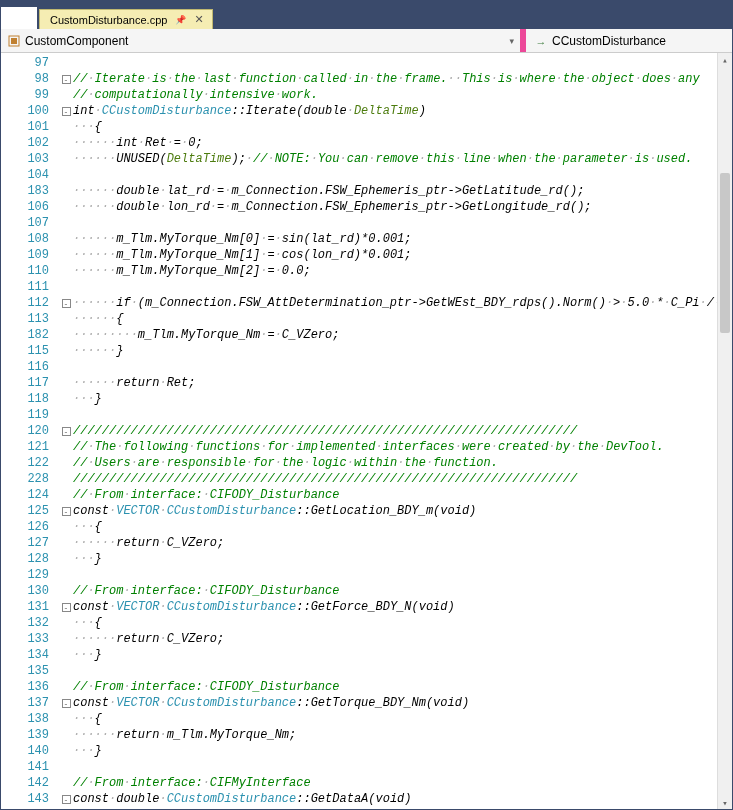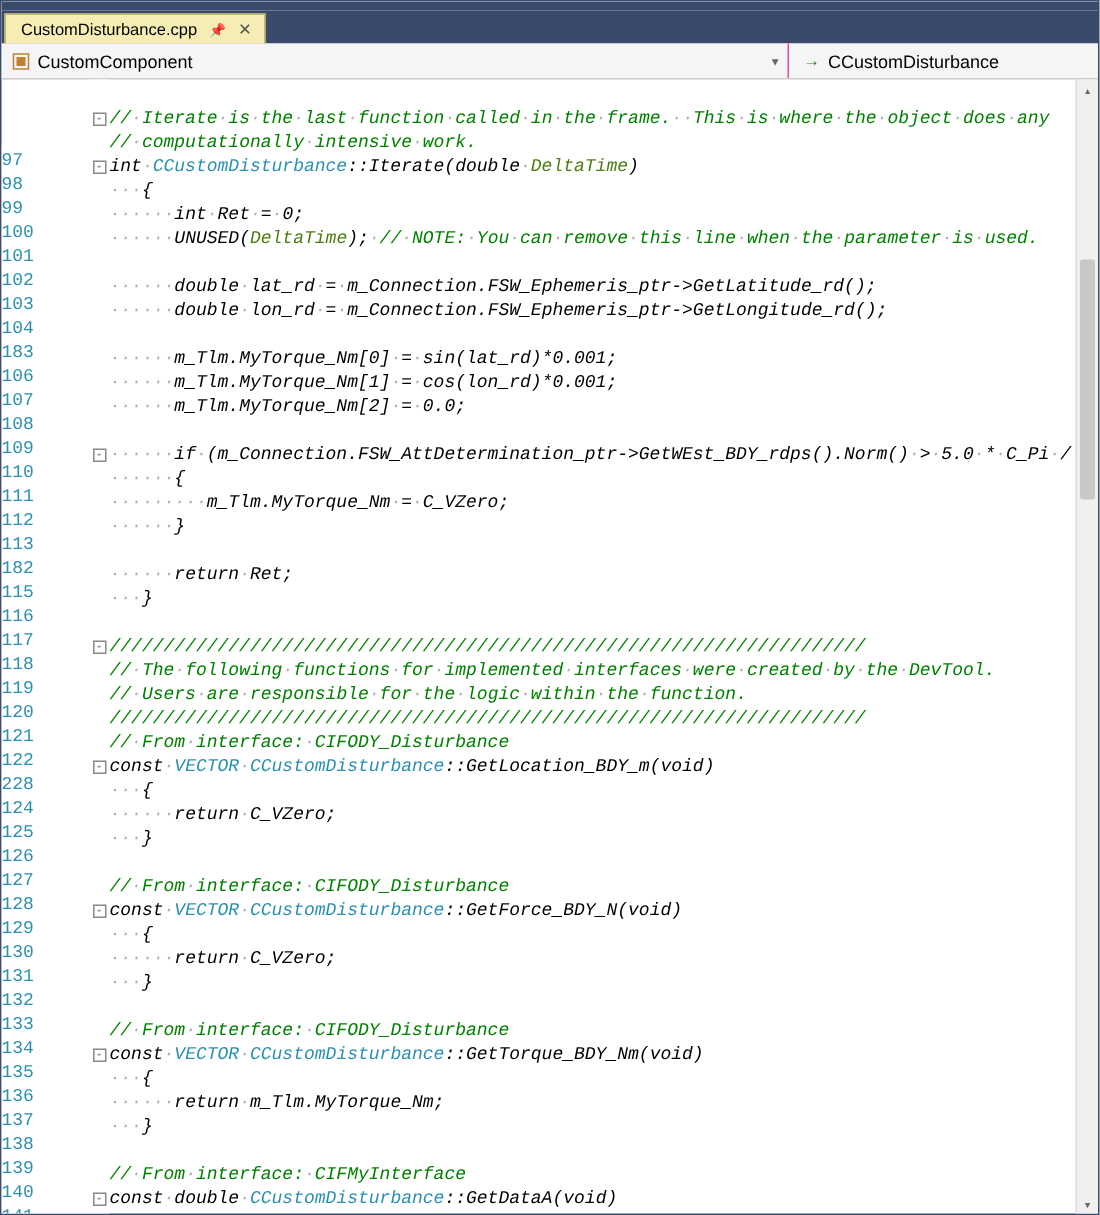--- a/index.html
+++ b/index.html
@@ -15,20 +15,21 @@
   .titlebar {
     background: #3a4a6b;
     height: 6px;
   }
   .tabbar {
     background: #3a4a6b;
     height: 22px;
     display: flex;
     align-items: flex-end;
     padding-left: 2px;
+    margin-left: 36px;
   }
   .tab {
     background: #f5edb3;
     border: 1px solid #c0b870;
     border-bottom: none;
     padding: 3px 8px 3px 10px;
     font-family: 'Segoe UI', Tahoma, sans-serif;
     font-size: 11px;
     display: flex;
     align-items: center;
@@ -45,21 +46,21 @@
     align-items: center;
     font-family: 'Segoe UI', Tahoma, sans-serif;
     font-size: 12px;
   }
   .nav-left {
     flex: 0 0 525px;
     display: flex;
     align-items: center;
     padding-left: 6px;
     gap: 4px;
-    border-right: 1px solid #ec4899;
+    border-right: 6px solid #ec4899;
     height: 100%;
   }
   .nav-right {
     flex: 1;
     display: flex;
     align-items: center;
     padding-left: 8px;
     gap: 4px;
   }
   .nav-icon {
@@ -69,28 +70,27 @@
   }
   .nav-dd { margin-left: auto; margin-right: 6px; color: #666; font-size: 9px; }
   .editor {
     display: flex;
     height: calc(810px - 6px - 22px - 24px);
     position: relative;
   }
   .gutter {
     width: 58px;
     background: #ffffff;
-    text-align: left;
+    text-align: right;
     padding-right: 10px;
     color: #2b91af;
     font-size: 12px;
     line-height: 16px;
     padding-top: 2px;
     user-select: none;
-    margin-top: 44px;
   }
   .gutter .ln { height: 16px; }
   .foldcol {
     width: 14px;
     background: #ffffff;
     padding-top: 2px;
     line-height: 16px;
     font-size: 12px;
   }
   .foldcol .fr { height: 16px; display: flex; align-items: center; justify-content: center; }

